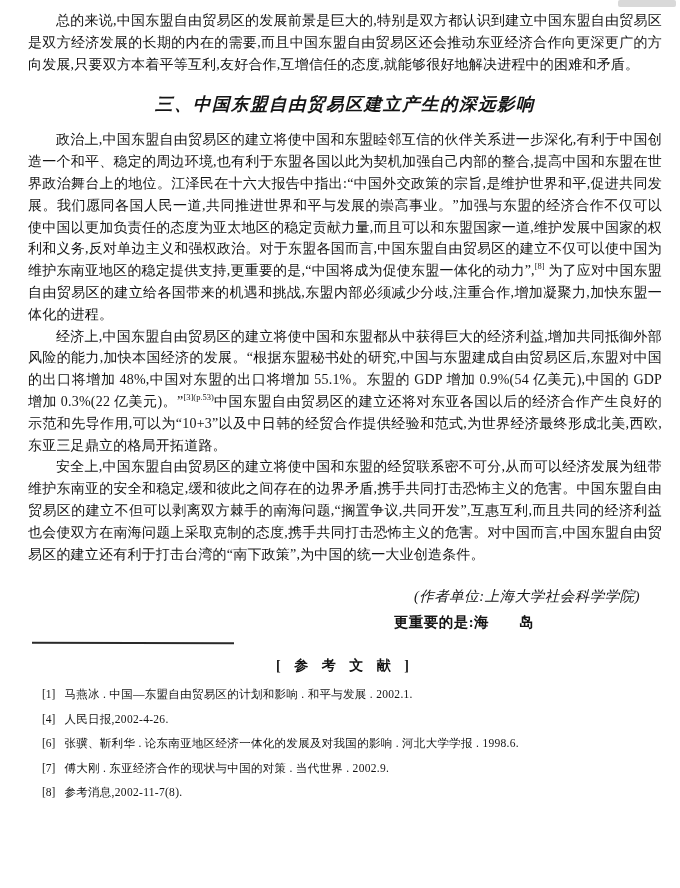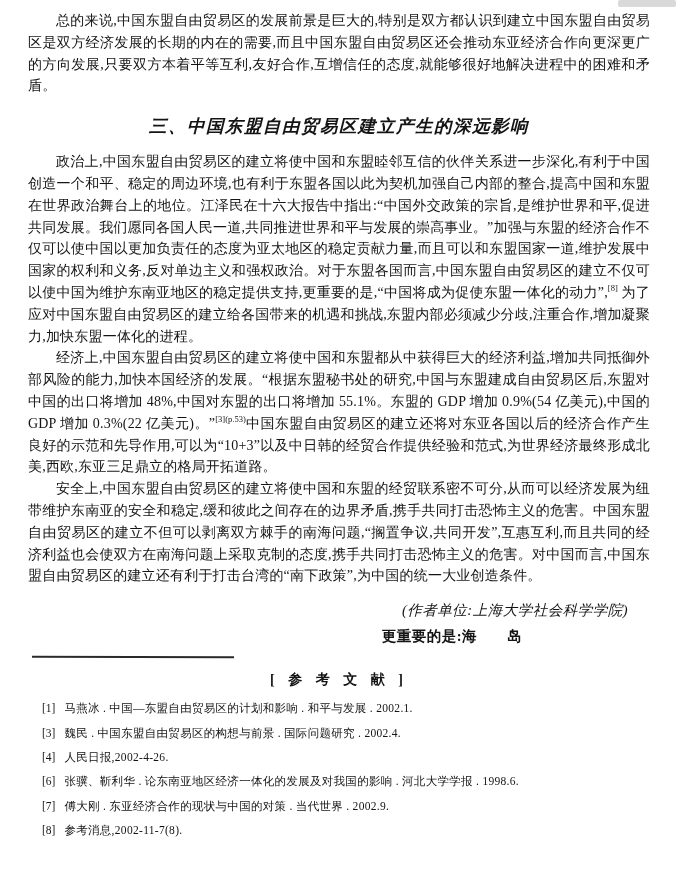--- a/index.html
+++ b/index.html
@@ -3,21 +3,21 @@
 <meta charset="utf-8">
 <style>
   html, body { margin: 0; padding: 0; background: #e8e8e8; }
   .page {
     position: relative;
     width: 680px;
     height: 888px;
     margin: 0 auto;
     background: #ffffff;
     box-sizing: border-box;
-    padding: 10px 30px 0 28px;
+    padding: 10px 18px 0 28px;
     font-family: "Liberation Serif", "DejaVu Serif", serif;
     color: #141414;
     overflow: hidden;
   }
   .scan-artifact {
     position: absolute;
     top: 0;
     right: 4px;
     width: 58px;
     height: 7px;
@@ -40,21 +40,21 @@
     letter-spacing: 1.5px;
     font-style: italic; 
   }
   sup.cite {
     font-size: 8.5px;
     line-height: 0;
     vertical-align: super;
     letter-spacing: 0;
   }
   .author-block {
-    margin-top: 12px;
+    margin-top: 20px;
     text-align: right;
     font-size: 14.5px;
     line-height: 22px;
   }
   .affiliation {
     padding-right: 22px;
     font-style: italic; 
     letter-spacing: 0.5px;
   }
   .editor-line {
@@ -110,21 +110,20 @@
     <div class="affiliation">(作者单位:上海大学社会科学学院)</div>
     <div class="editor-line">更重要的是:海　　岛</div>
   </div>
 
   <div class="footnote-rule"></div>
 
   <div class="references">
     <div class="ref-heading">[ 参 考 文 献 ]</div>
     <div class="ref-list">
         <div class="ref-item"><span class="ref-label">[1]</span><span class="ref-text">马燕冰 . 中国—东盟自由贸易区的计划和影响 . 和平与发展 . 2002.1.</span></div>
-        <div class="ref-item"><span class="ref-label">[3]</span><span class="ref-text">魏民 . 中国东盟自由贸易区的构想与前景 . 国际问题研究 . 2002.4.</span></div>
         <div class="ref-item"><span class="ref-label">[4]</span><span class="ref-text">人民日报,2002-4-26.</span></div>
         <div class="ref-item"><span class="ref-label">[6]</span><span class="ref-text">张骥、靳利华 . 论东南亚地区经济一体化的发展及对我国的影响 . 河北大学学报 . 1998.6.</span></div>
         <div class="ref-item"><span class="ref-label">[7]</span><span class="ref-text">傅大刚 . 东亚经济合作的现状与中国的对策 . 当代世界 . 2002.9.</span></div>
         <div class="ref-item"><span class="ref-label">[8]</span><span class="ref-text">参考消息,2002-11-7(8).</span></div>
       </div>
   </div>
 
 </div>
 
 </body></html>

